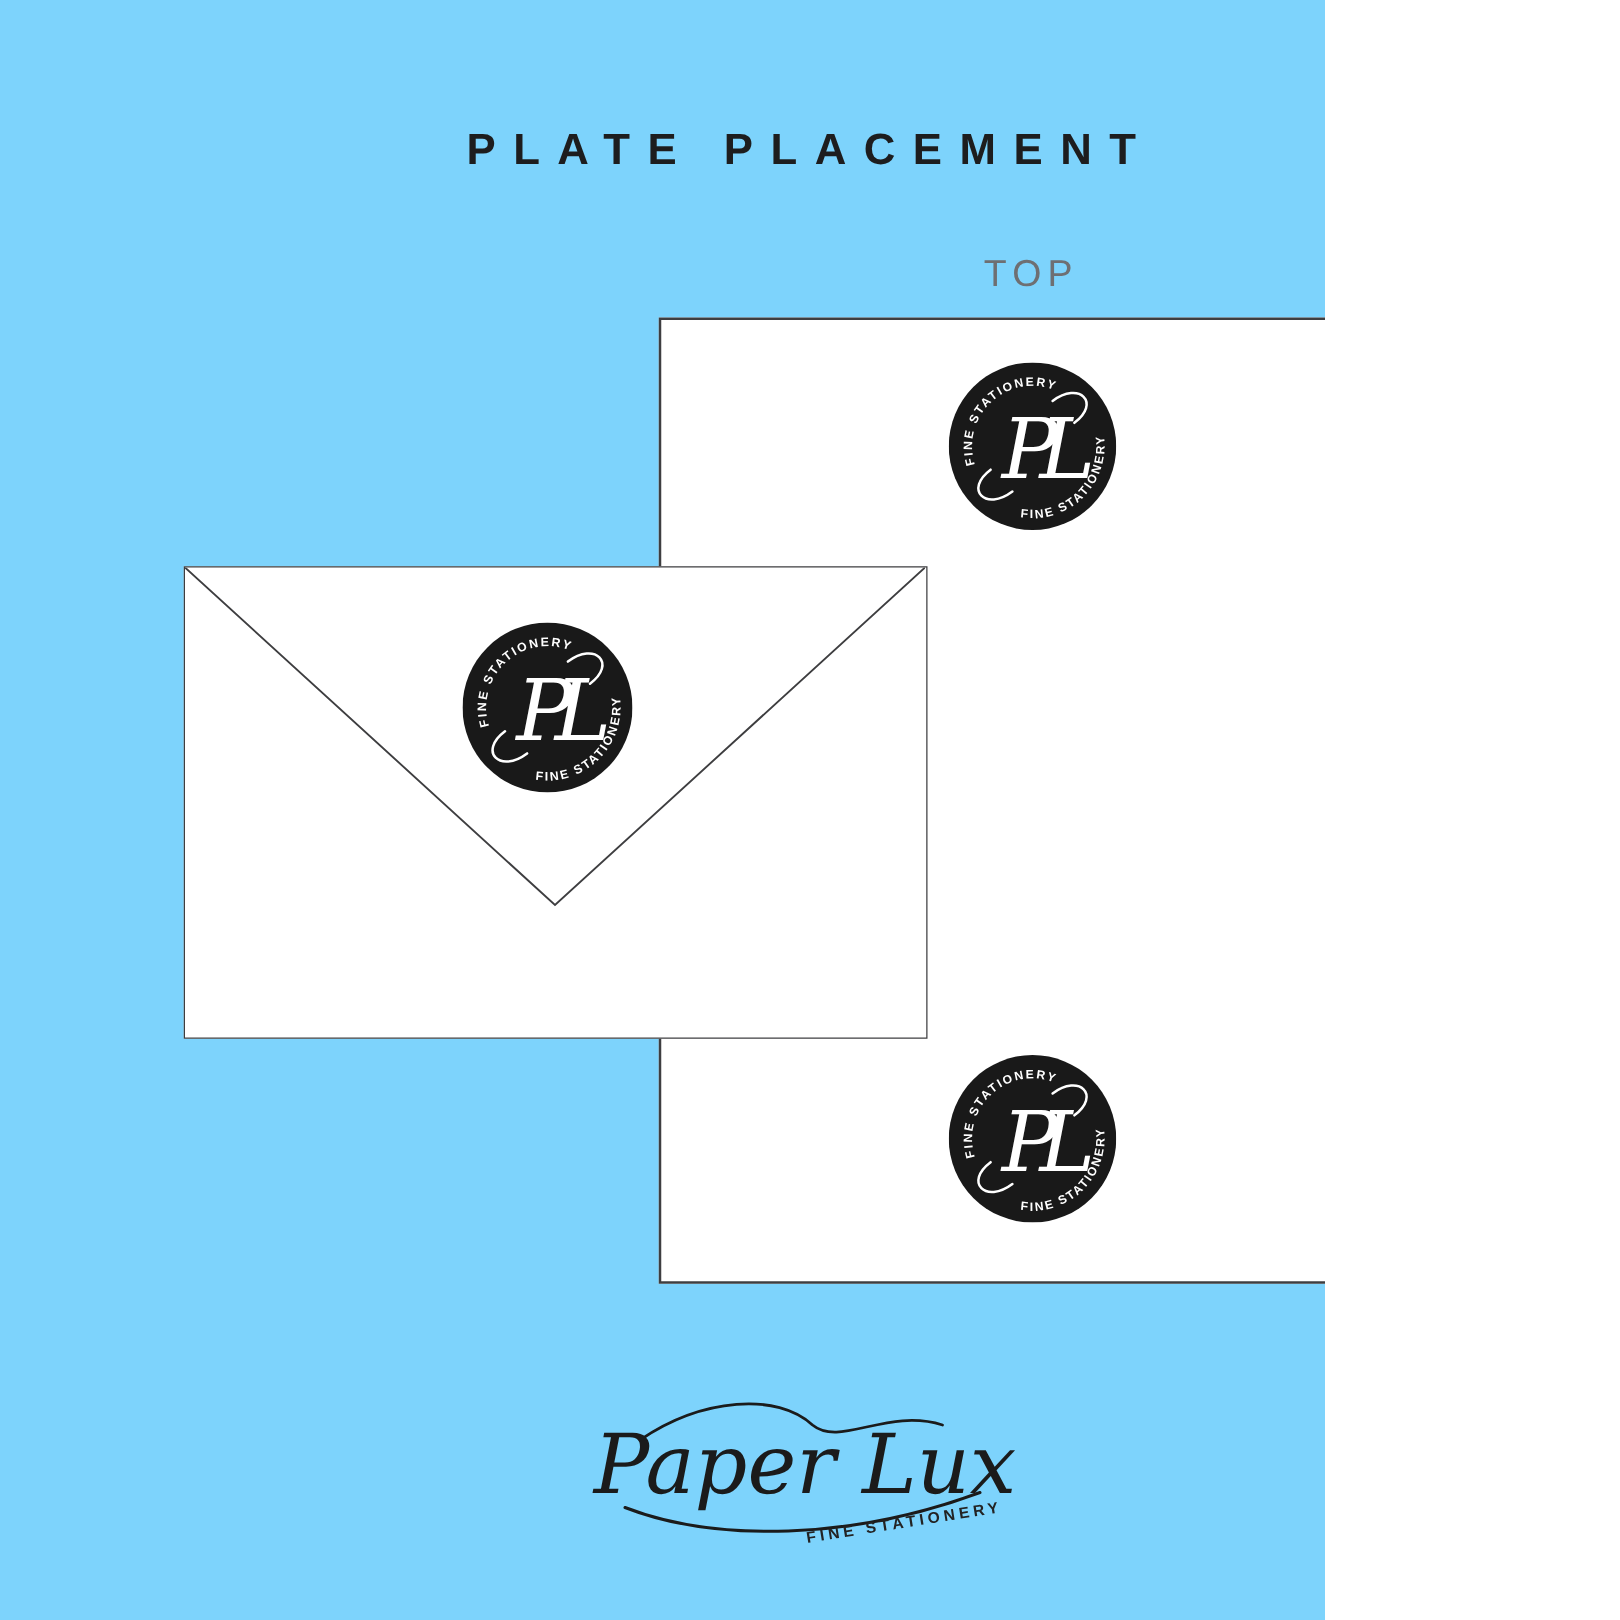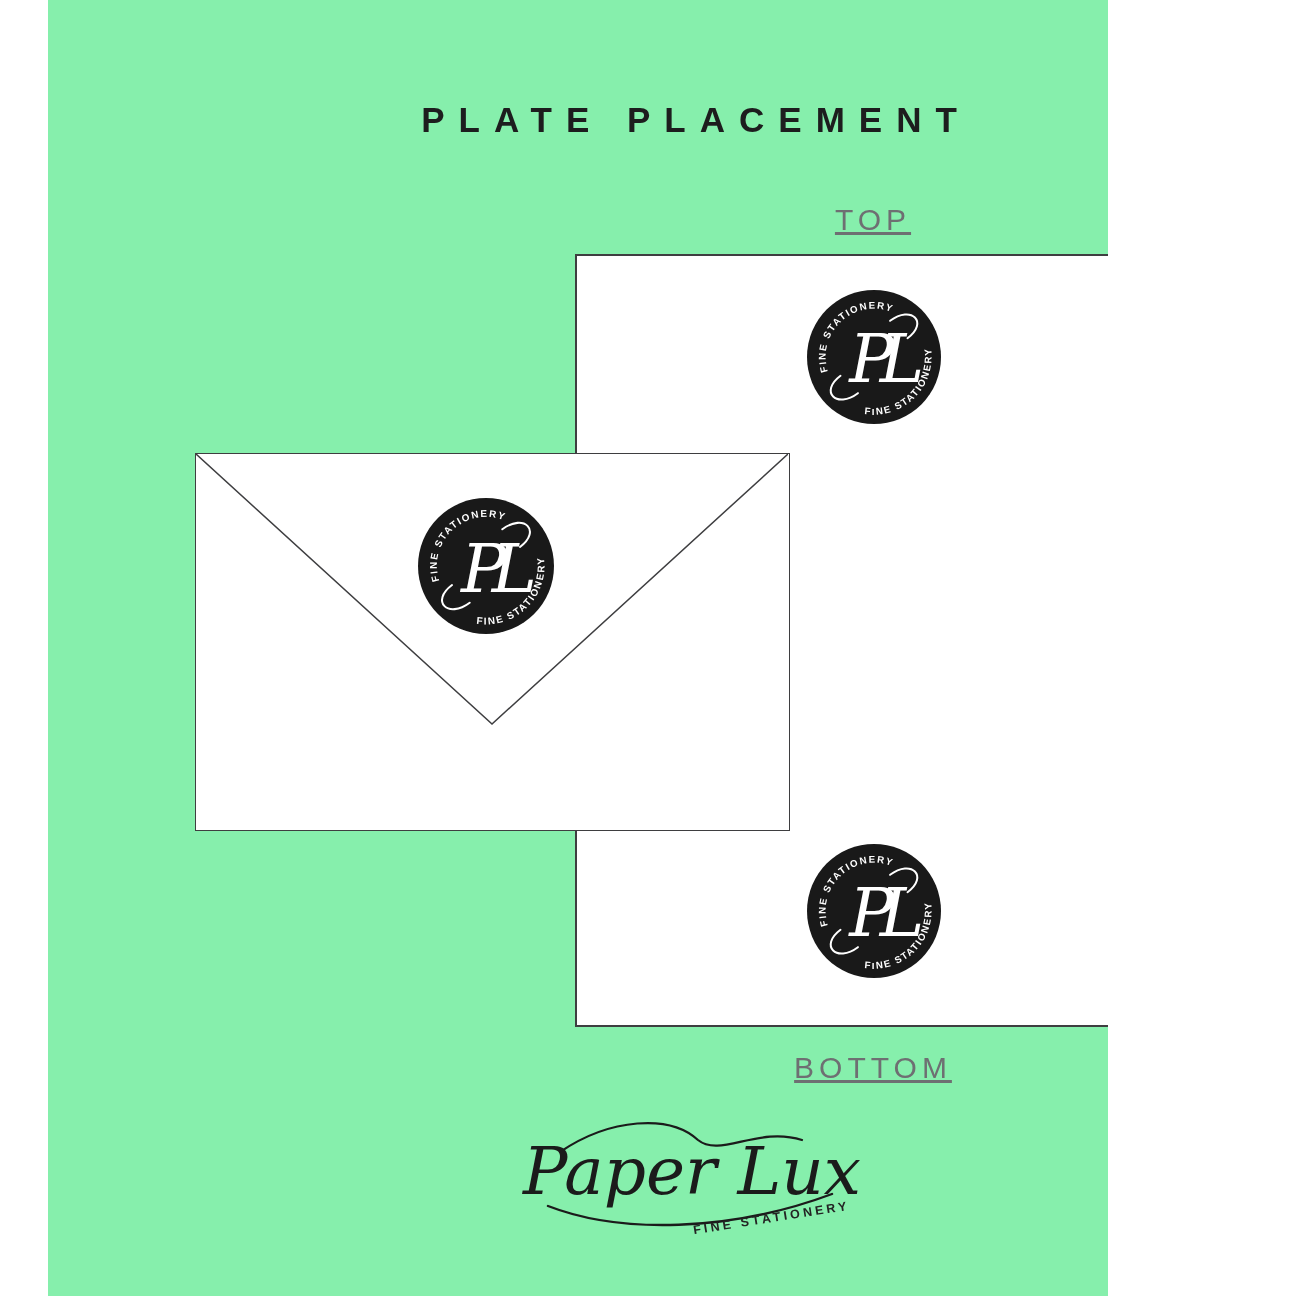--- a/index.html
+++ b/index.html
@@ -1,34 +1,32 @@
 <!DOCTYPE html>
 <html><head>
 <meta charset="utf-8">
 <style>
   html,body{margin:0;padding:0;background:#ffffff;}
   #canvas{
     position:relative;
     width:1060px;height:1296px;
-    background:#86efac;
+    background:#7dd3fc;
     font-family:"Liberation Sans", sans-serif;
     overflow:hidden;
-    margin-left:48px;
   }
   .page-title{
     position:absolute;left:0;top:100px;width:1296px;
     text-align:center;
     font-size:35px;font-weight:700;letter-spacing:14px;
     color:#1d1d1e;
   }
   .zone-label{
     position:absolute;text-align:center;
     font-size:30px;font-weight:400;letter-spacing:5px;
     color:#6e6f72;
-    text-decoration:underline;
   }
   .label-top{left:527px;width:596px;top:203px;}
   .label-bottom{left:527px;width:596px;top:1051px;}
   .label-envelope{left:147px;width:595px;top:757px;letter-spacing:3.5px;z-index:5;}
   .card{
     position:absolute;left:527px;top:254px;width:596px;height:773px;
     box-sizing:border-box;border:2px solid #3e3e40;background:#ffffff;
     z-index:1;
   }
   .seal{position:absolute;z-index:2;}
@@ -104,21 +102,20 @@
     </defs>
     <circle cx="100" cy="100" r="100" fill="#191919"></circle>
     <text class="seal-arc" text-anchor="middle"><textPath href="#s3a" startOffset="50%">FINE STATIONERY</textPath></text>
     <text class="seal-arc" text-anchor="middle"><textPath href="#s3b" startOffset="50%">FINE STATIONERY</textPath></text>
     <path d="M 124 46 C 156 22 182 48 150 72" stroke="#ffffff" stroke-width="3" fill="none" stroke-linecap="round"></path>
     <path d="M 76 154 C 44 178 18 152 50 128" stroke="#ffffff" stroke-width="3" fill="none" stroke-linecap="round"></path>
     <text class="seal-mono" x="108" y="138" text-anchor="middle">PL</text>
   </svg>
 
 
-  <div class="zone-label label-bottom">BOTTOM</div>
 
   <svg class="footer-logo" viewBox="0 0 350 140">
     <path d="M 40 42 C 90 8 150 4 178 30 C 200 48 238 16 282 30" stroke="#1b1b1b" stroke-width="2.2" fill="none" stroke-linecap="round"></path>
     <text class="logo-script" x="172" y="84" text-anchor="middle">Paper Lux</text>
     <path d="M 28 96 C 100 124 210 122 312 84" stroke="#1b1b1b" stroke-width="2.4" fill="none" stroke-linecap="round"></path>
     <text class="logo-sub" x="252" y="112" text-anchor="middle" transform="rotate(-9 252 112)">FINE STATIONERY</text>
   </svg>
 
 </div>
 

